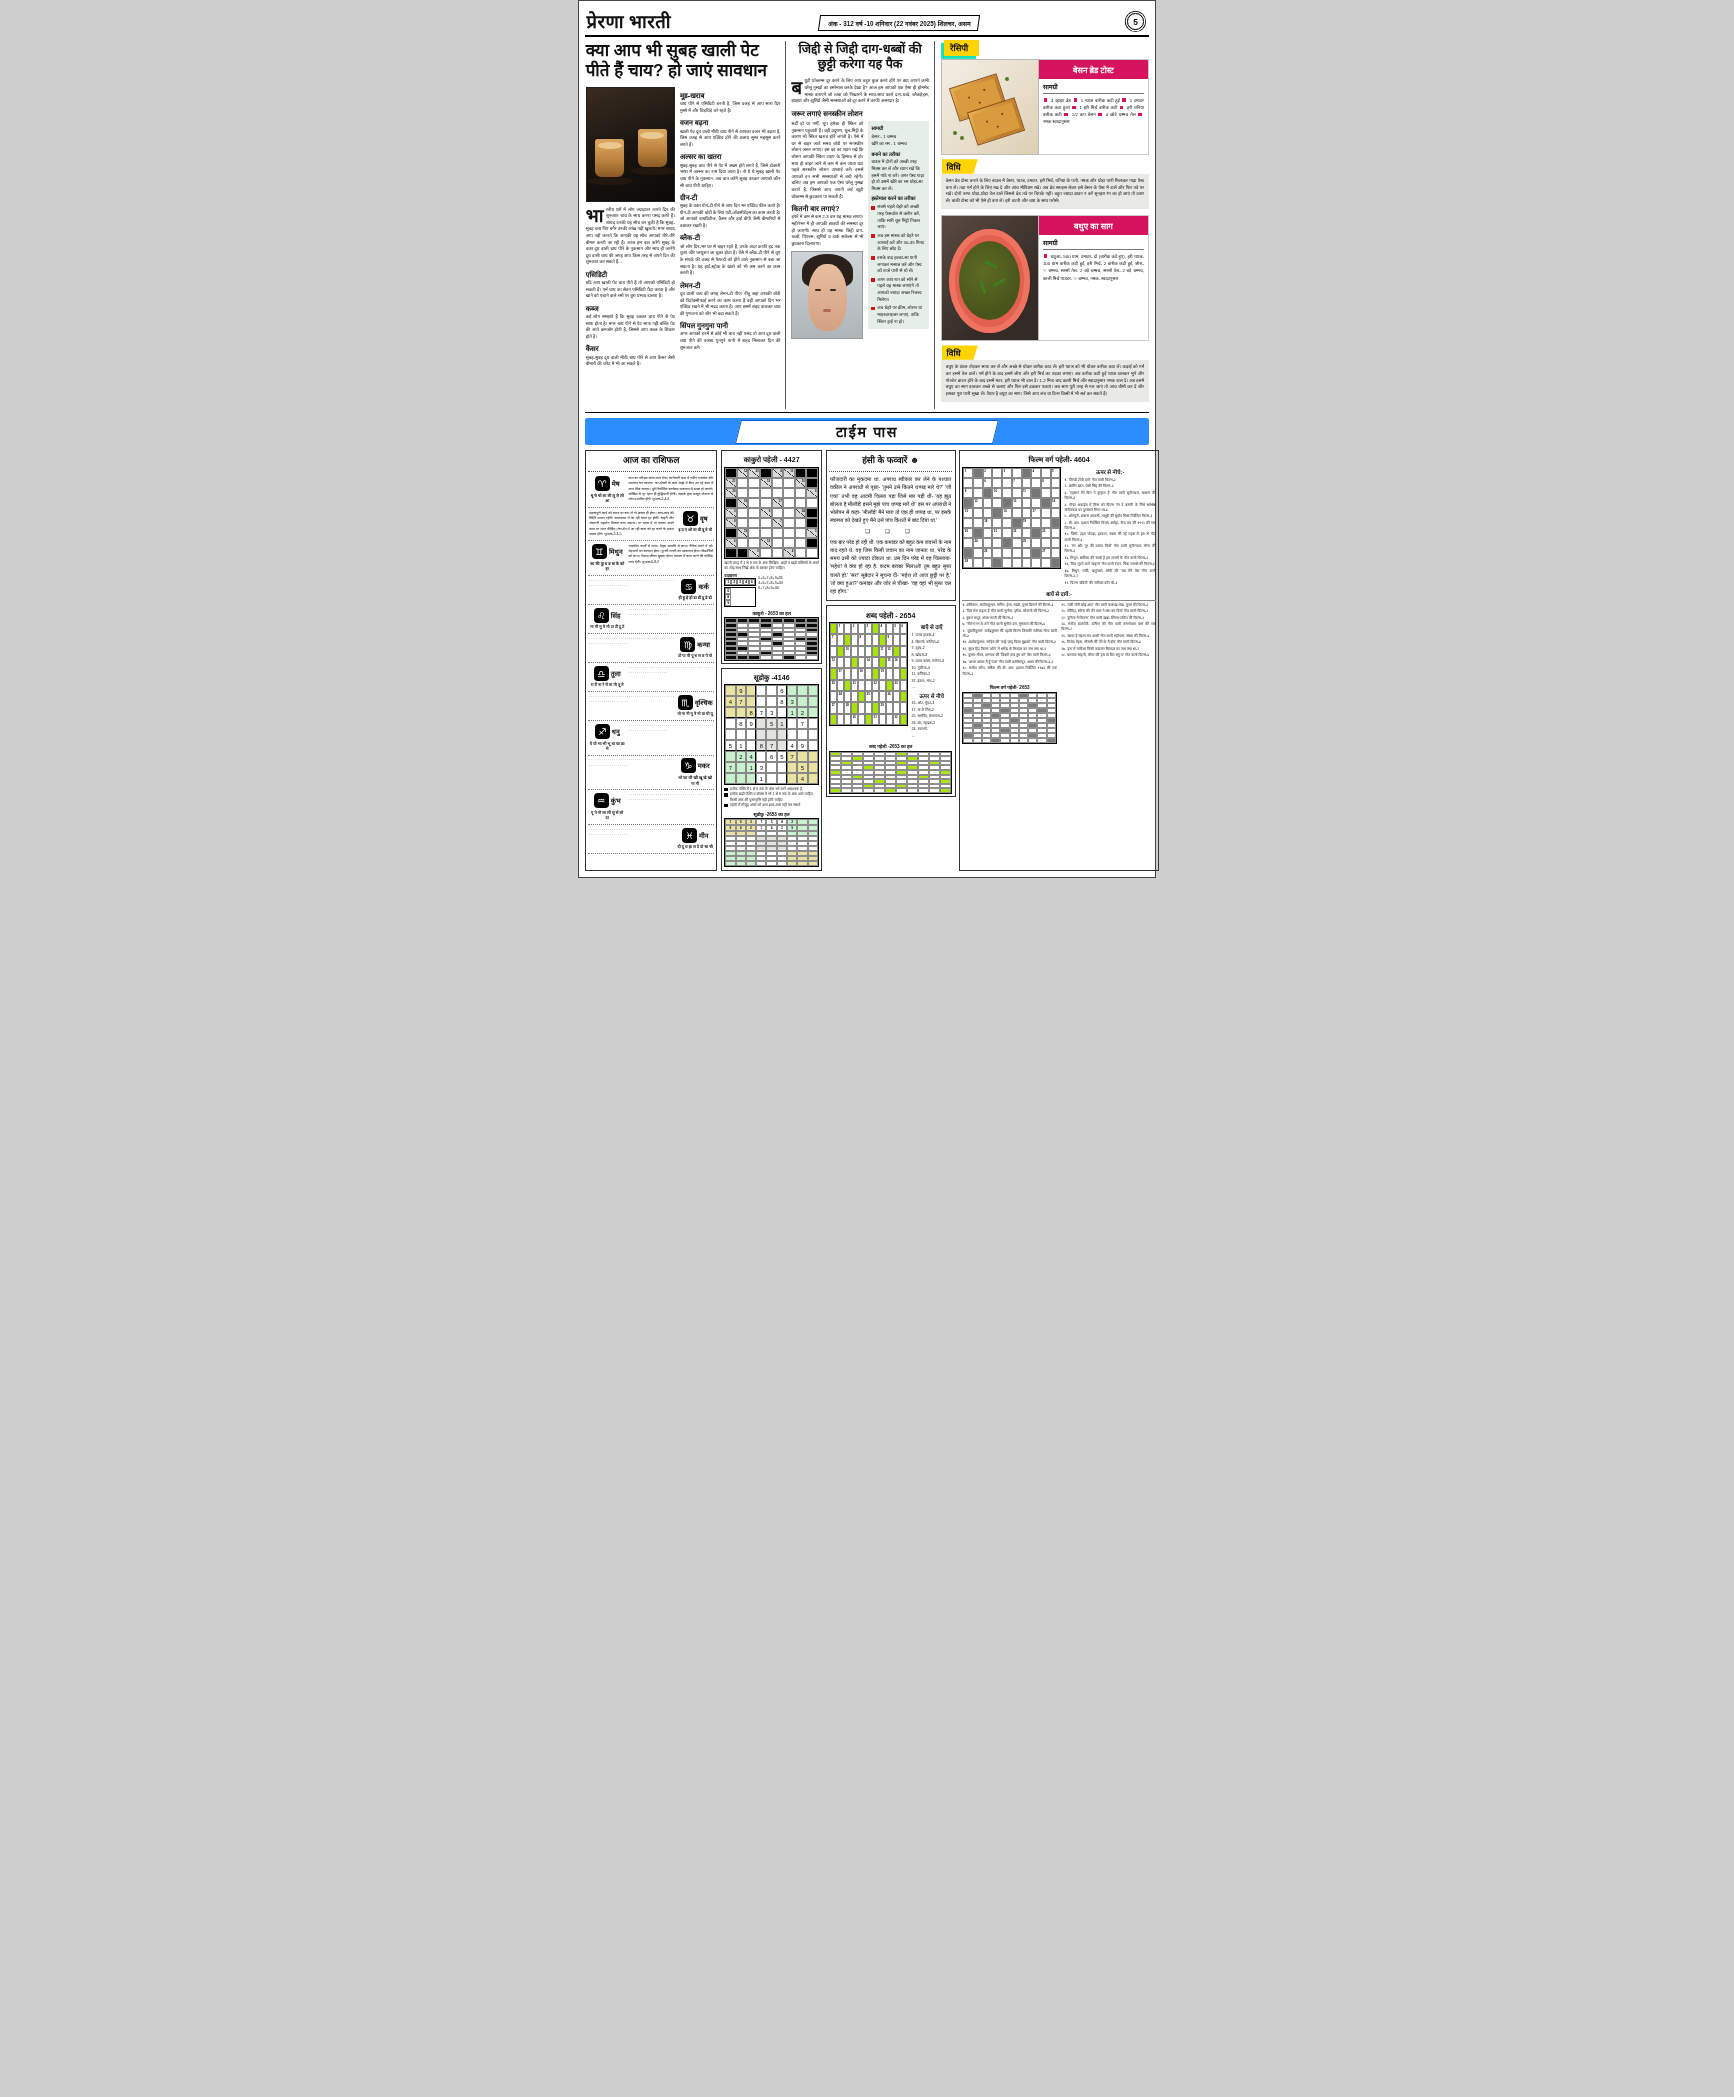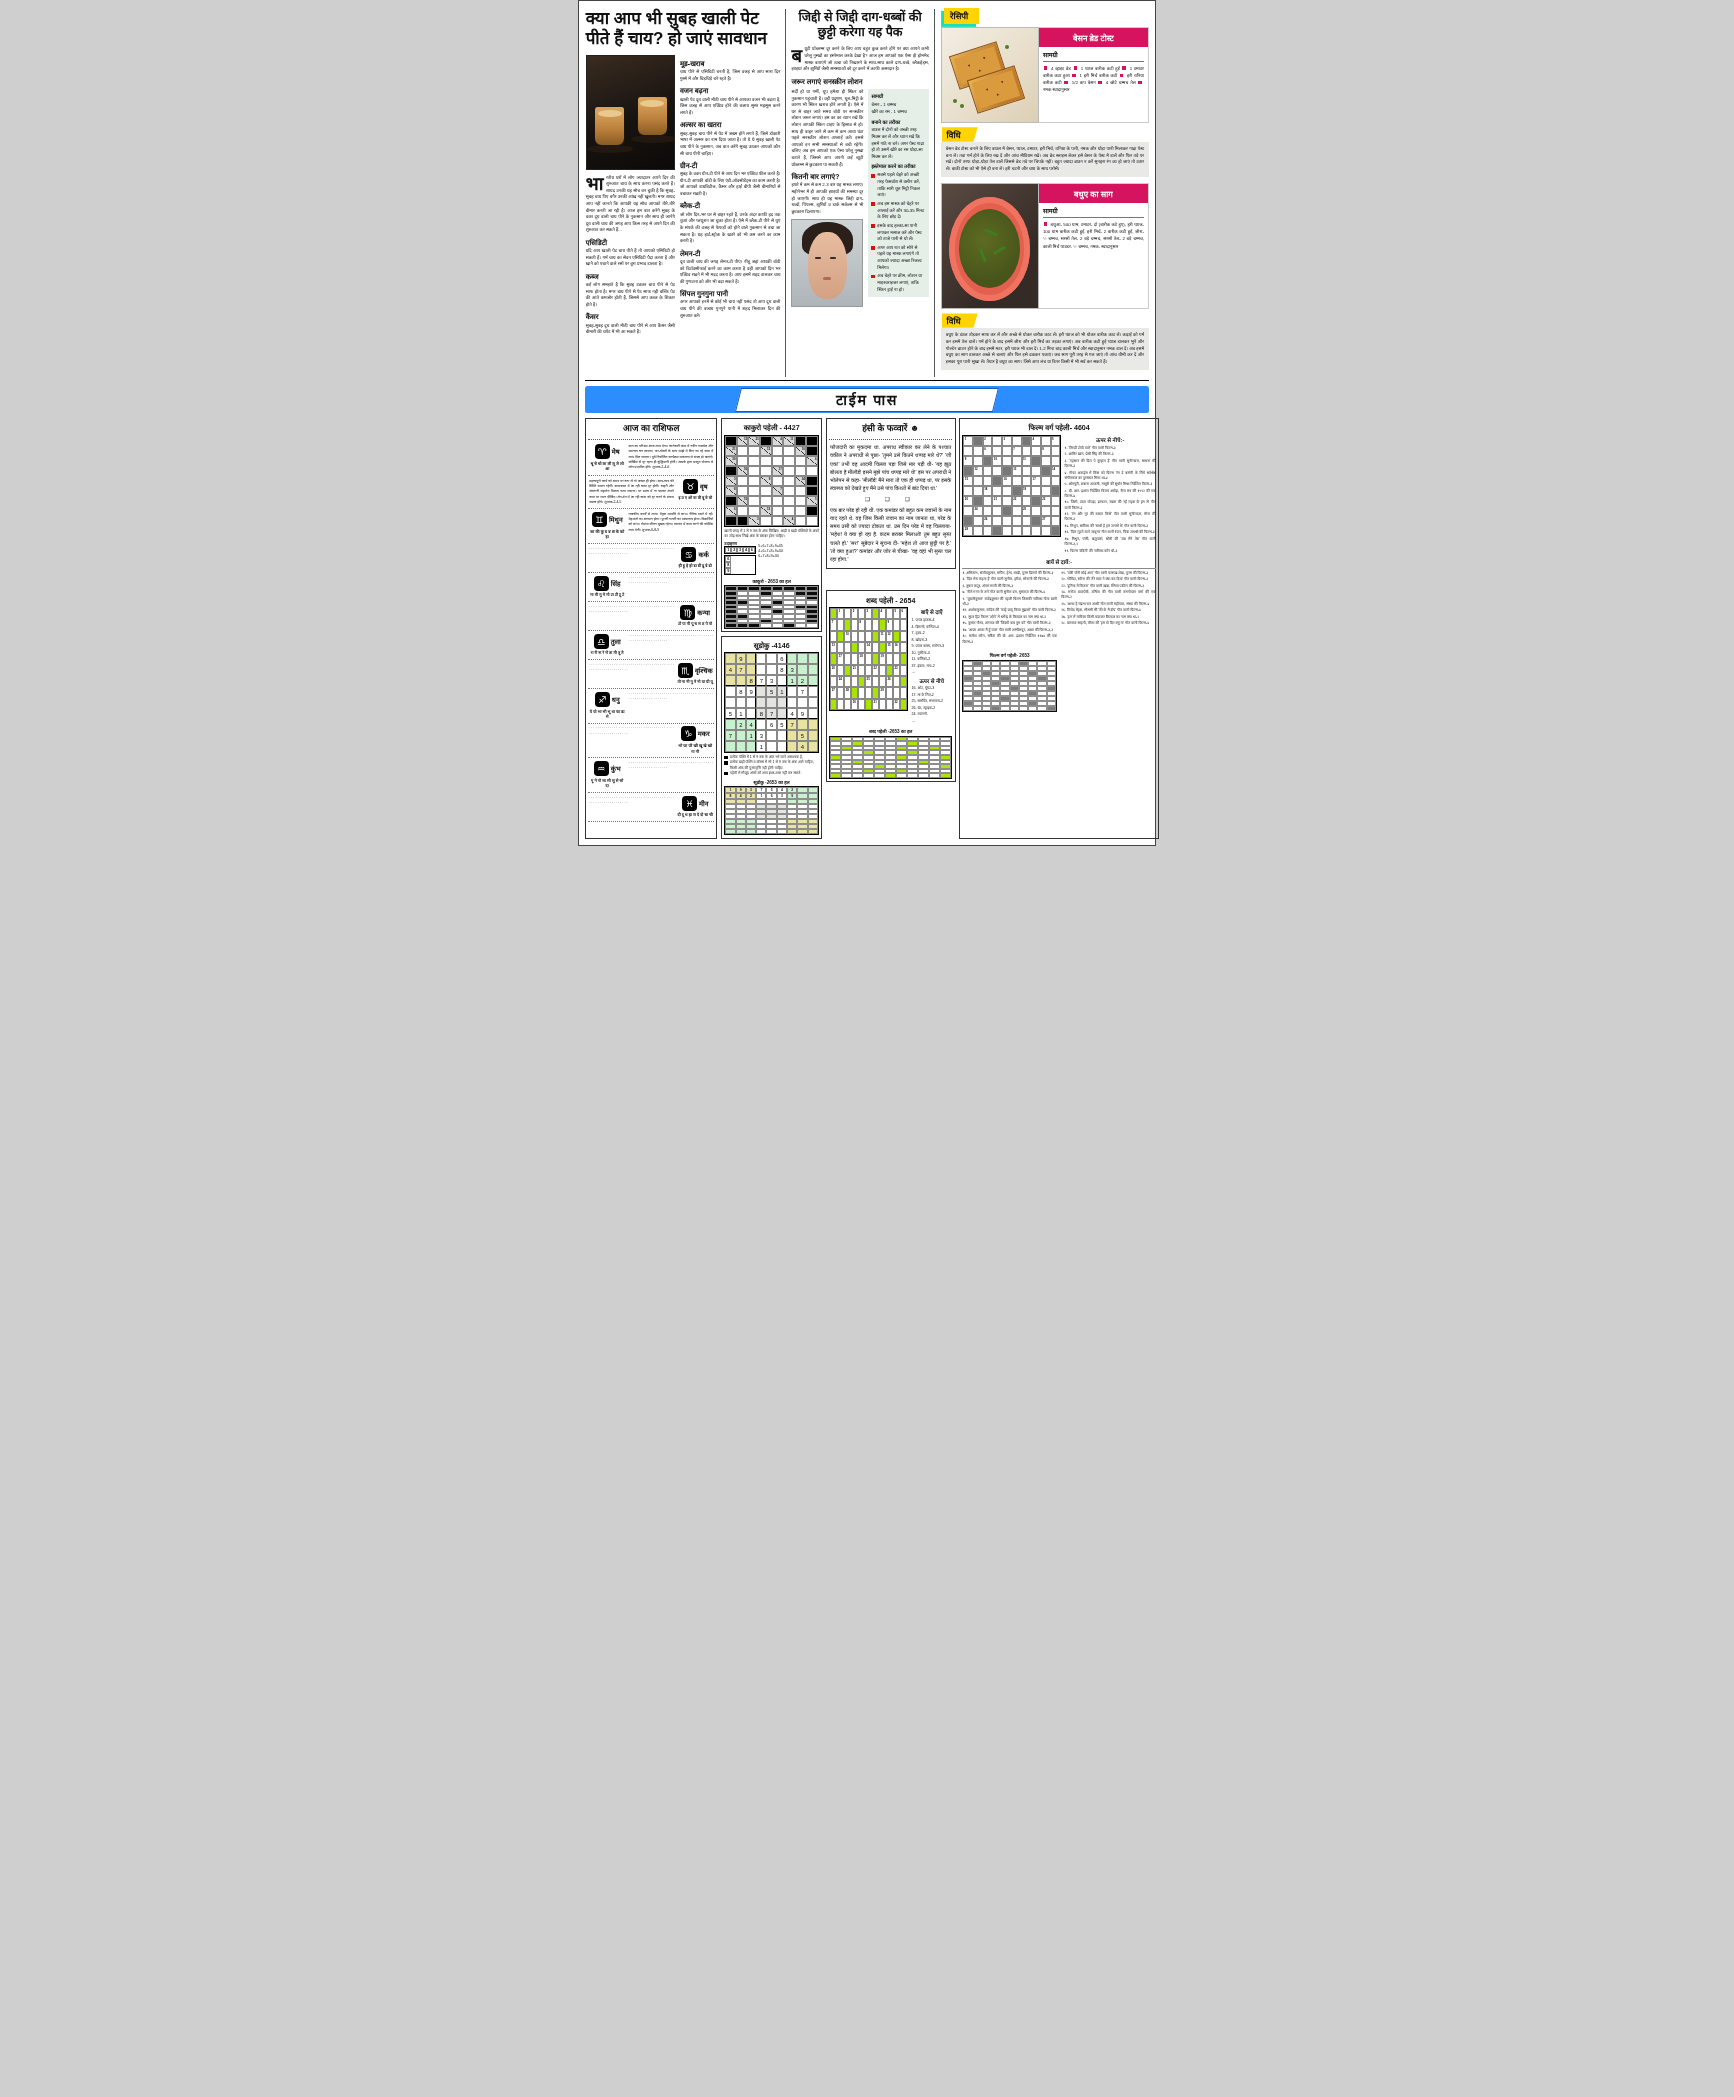--- a/index.html
+++ b/index.html
@@ -140,20 +140,25 @@
   .word-wrap { display:flex; gap:3.4px; }
   .word-left { width:66%; }
   .word-right { width:34%; }
   .mini { opacity:0.95; }
 </style>
 </head>
 <body>
 
 <div class="page">
 
+  <header class="masthead">
+    <div class="paper-name">प्रेरणा भारती</div>
+    <div class="issue-box"><span>अंक - 312 वर्ष -10  शनिवार (22 नवंबर 2025) शिलचर, असम</span></div>
+    <div class="page-badge">5</div>
+  </header>
 
   <section class="top">
 
     <article class="art1">
       <h1>क्या आप भी सुबह खाली पेट पीते हैं चाय? हो जाएं सावधान</h1>
       <div class="art1-body">
         <div class="art1-left">
           <div class="photo-tea">
             <div class="cup-saucer s1"></div>
             <div class="cup-saucer s2"></div>
@@ -973,21 +978,21 @@
           <span>हंसी के फव्वारें</span> <span>☻</span>
         </div>
         <div class="rule-dot"></div>
         <div id="jokes">
             <p class="joke">फौजदारी का मुकदमा था. अपराध स्वीकार कर लेने के पश्चात वकील ने अपराधी से पूछा- 'तुमने उसे कितने थप्पड़ मारे थे?'  'जी एक!'  तभी वह आदमी चिल्ला पड़ा जिसे मार पड़ी थी- 'यह झूठ बोलता है मीलॉर्ड! इसने मुझे पांच थप्पड़ मारे थे!'  इस पर अपराधी ने भोलेपन से कहा- 'मीलॉर्ड! मैंने मारा तो एक ही थप्पड़ था, पर इसके स्वास्थ्य को देखते हुए मैंने उसे पांच किश्तों में बांट दिया था.'</p>
             <div class="joke-sep">❑ ❑ ❑</div>
             <p class="joke">एक बार परेड हो रही थी.  एक कमांडर को बहुत कम जवानों के नाम याद रहते थे. वह जिस किसी जवान का नाम जानता था, परेड के समय उसी को ज्यादा टोकता था.  उस दिन परेड में वह चिल्लाया- 'महेश! ये क्या हो रहा है. कदम बराबर मिलाओ! तुम बहुत सुस्त चलते हो.'  'सर!' सूबेदार ने सूचना दी- 'महेश तो आज छुट्टी पर है.'  'तो क्या हुआ?' कमांडर और जोर से चीखा- 'वह वहां भी सुस्त चल रहा होगा.'</p>
           </div>
       </div>
 
-      <div class="panel-box" style="margin-top:21px">
+      <div class="panel-box" style="margin-top:4px">
         <div class="pz-title" style="font-size:7.1px">शब्द पहेली - 2654</div>
         <div class="word-wrap">
           <div class="word-left">
             <div id="word-grid" class="ggrid" style="grid-template-columns:repeat(11,1fr)">
                 <div class="gcell grn" style="min-height: 11.3px;"></div>
                 <div class="gcell" style="min-height: 11.3px;">
                   <span class="num">1</span>
                 </div>
                 <div class="gcell" style="min-height: 11.3px;"></div>
                 <div class="gcell" style="min-height: 11.3px;">

